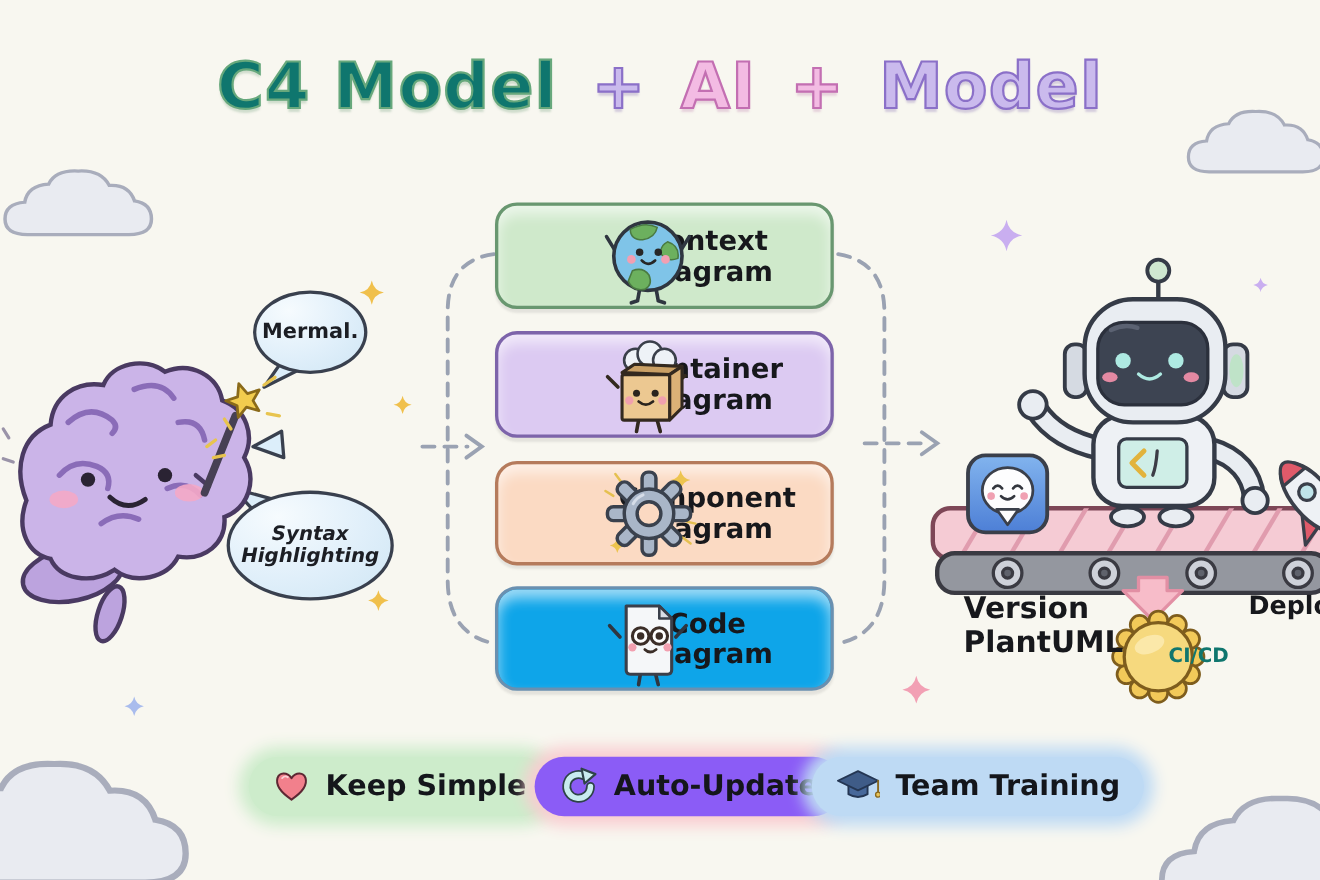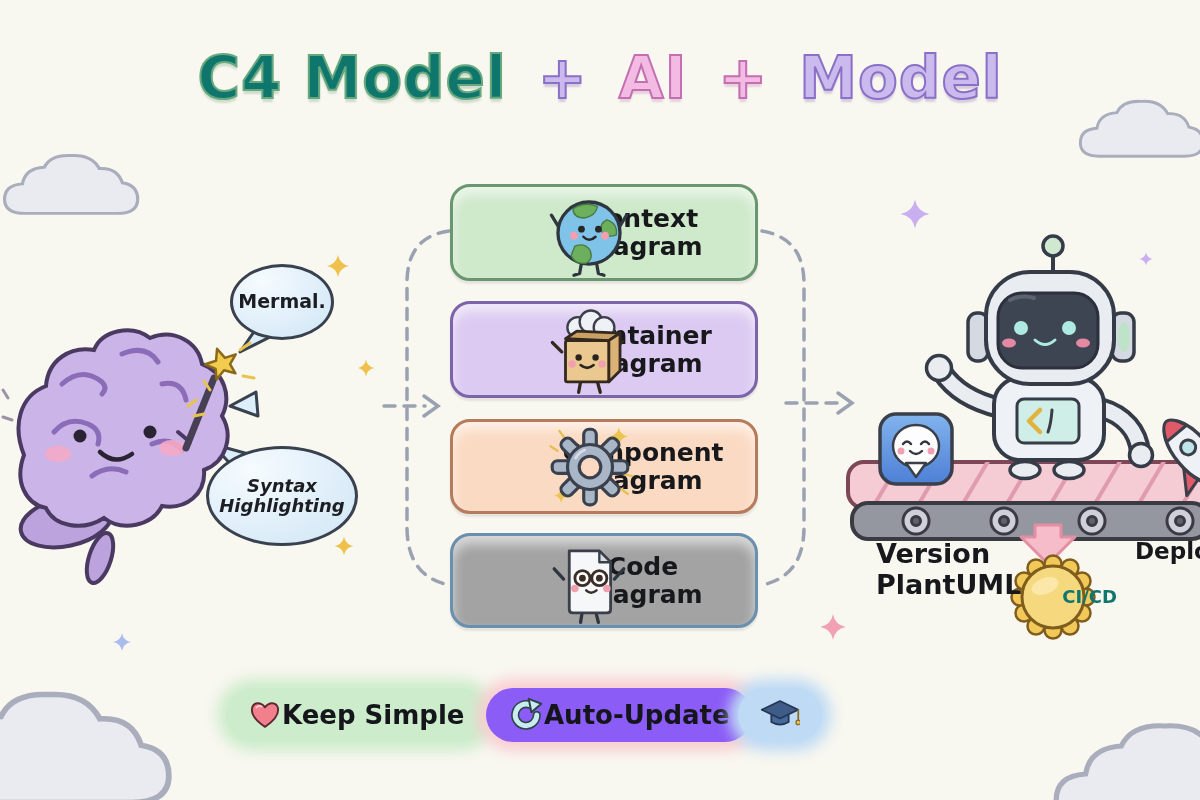--- a/index.html
+++ b/index.html
@@ -27,31 +27,31 @@
 
   
   .c4box { position:absolute; left:450px; width:308px; border-radius:20px; border:3.5px solid;
            display:flex; align-items:center; padding:0 14px 0 92px;
            box-shadow: inset 0 8px 12px rgba(255,255,255,.6), 0 3px 2px rgba(60,60,60,.10); }
   .c4box .label { flex:1; text-align:center; font-size:25px; font-weight:800; line-height:1.12; color:#17181c; }
   .c4box svg.boxicon { position:absolute; left:92px; }
   .bx-green  { top:184px; height:97px; background:#cfe9cb; border-color:#699770; }
   .bx-purple { top:301px; height:97px; background:#dccaf2; border-color:#7d64aa; }
   .bx-peach  { top:419px; height:95px; background:#fbdac3; border-color:#b57b5c; }
-  .bx-blue   { top:533px; height:95px; background:#a3a3a3; border-color:#6a90b0; }
+  .bx-blue   { top:533px; height:95px; background:#0ea5e9; border-color:#6a90b0; }
 
   
   .lbl { position:absolute; font-weight:800; color:#17181c; line-height:1.15; }
   .lbl-vc { left:876px; top:538px; font-size:27px; }
   .lbl-deploy { left:1135px; top:538px; font-size:23px; }
   .lbl-cicd { left:1013px; top:587px; width:104px; text-align:right; font-size:18px; color:#0f766e; }
 
   
   .pill { position:absolute; top:688px; height:54px; display:inline-flex; align-items:center;
-          gap:0; padding:0 22px; border-radius:28px; font-size:26px; font-weight:800; color:#14161b; }
+          gap:14px; padding:0 22px; border-radius:28px; font-size:26px; font-weight:800; color:#14161b; }
   .pill-green { left:226px; background:#cdeccb; box-shadow:0 0 14px 9px #cdeccb; }
   .pill-pink  { left:486px; background:#8b5cf6; box-shadow:0 0 14px 9px #f9cdd1; }
   .pill-blue  { left:738px; background:#bedaf4; box-shadow:0 0 14px 9px #bedaf4; }
 
   .cloud-shape { fill:#e9ebf1; stroke:#a9adbc; stroke-width:2.5; }
 </style>
 </head>
 <body>
 
 <div class="stage">
@@ -380,15 +380,16 @@
     <span>Auto-Update</span>
   </div>
 
   <div class="pill pill-blue">
     <svg width="40" height="36" viewBox="0 0 46 40">
       <path d="M13,19 L13,28 Q23,34 33,28 L33,19" fill="#47689a" stroke="#243653" stroke-width="2" stroke-linejoin="round"></path>
       <polygon points="23,4 44,14 23,24 2,14" fill="#3f5c88" stroke="#243653" stroke-width="2" stroke-linejoin="round"></polygon>
       <path d="M44,14 L44,26" stroke="#8a6a20" stroke-width="2" stroke-linecap="round" fill="none"></path>
       <circle cx="44" cy="28.5" r="2.6" fill="#e8c45a" stroke="#8a6a20" stroke-width="1.4"></circle>
     </svg>
+    <span>Team Training</span>
   </div>
 
 </div>
 
 </body></html>

